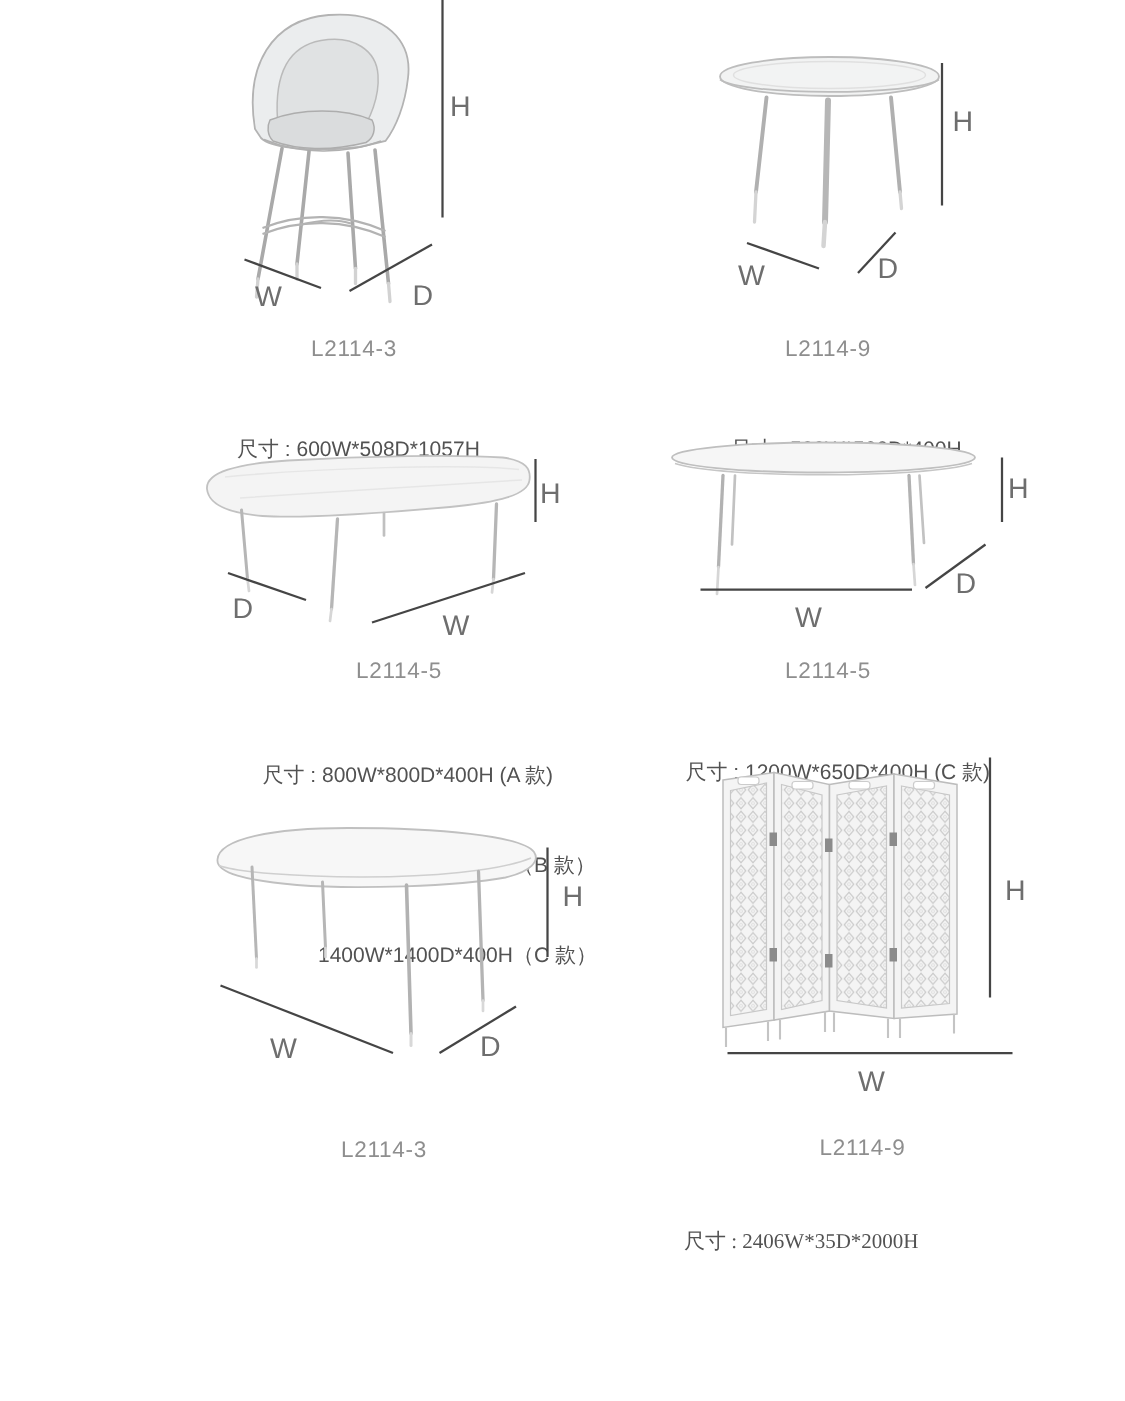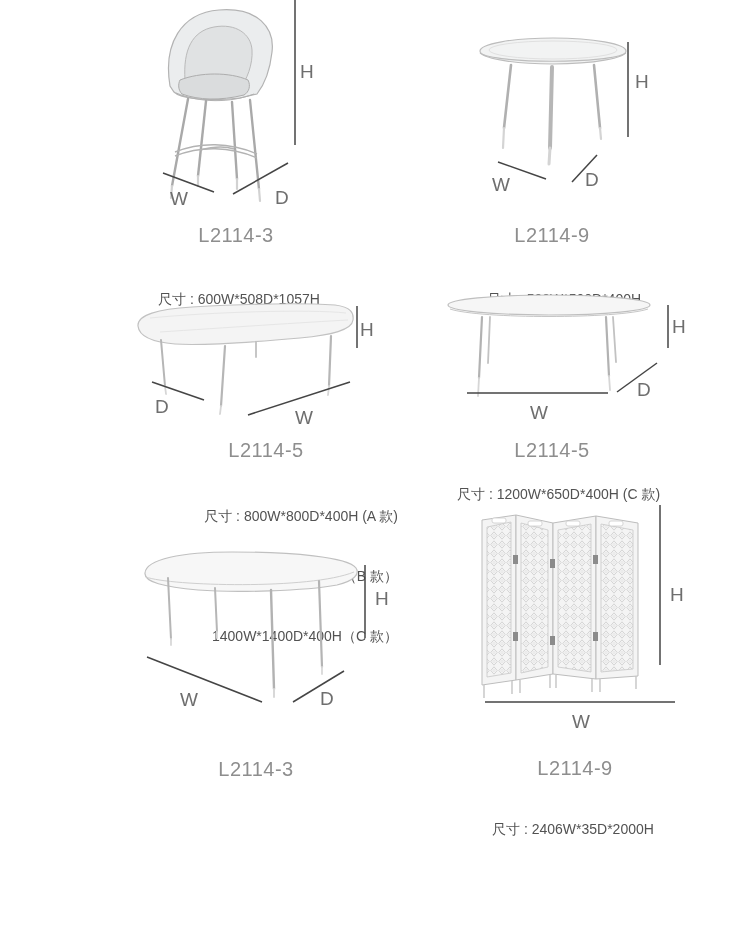--- a/index.html
+++ b/index.html
@@ -6,25 +6,25 @@
   .page{
     position:relative;width:750px;height:934px;background:#ffffff;overflow:hidden;
     font-family:"Liberation Sans","DejaVu Sans",sans-serif;
   }
   .sketch{position:absolute;}
   .dim-label{
     position:absolute;font-size:19px;color:#6e6e6e;line-height:22px;
     font-family:"Liberation Sans",sans-serif;
   }
   .title{
-    position:absolute;transform:translateX(-50%);font-size:20px;color:#8e8e8e;
+    position:absolute;transform:translateX(-50%);font-size:15px;color:#8e8e8e;
     letter-spacing:0.5px;white-space:nowrap;
   }
   .dims{
-    position:absolute;font-size:14px;color:#525252;white-space:pre;text-align:right;
+    position:absolute;font-size:14px;color:#525252;white-space:pre;
   }
   .dims div{white-space:pre;}
   .indent37{padding-left:37px;}
   .indent34{padding-left:34px;}
 </style>
 </head>
 <body>
 
 <div class="page">
 
@@ -140,21 +140,21 @@
     <g stroke="#454545" stroke-width="1.5">
       <line x1="228" y1="20" x2="228" y2="63"></line>
       <line x1="177" y1="107" x2="217" y2="78"></line>
       <line x1="27" y1="108" x2="168" y2="108"></line>
     </g>
   </svg>
   <span class="dim-label" style="left:672px;top:316px;">H</span>
   <span class="dim-label" style="left:637px;top:379px;">D</span>
   <span class="dim-label" style="left:530px;top:402px;">W</span>
   <div class="title" style="left:552px;top:439px;">L2114-5</div>
-  <div class="dims" style="left:457px;top:444px;line-height:20px;">
+  <div class="dims" style="left:457px;top:464px;line-height:20px;">
     <div>尺寸 : 1200W*650D*400H (C 款)</div>
   </div>
 
   <svg class="sketch" style="left:120px;top:540px;" width="280" height="200" viewBox="0 0 280 200">
     <g>
       <path d="M25,33 C26,19 62,12 112,12 C172,12 228,17 236,28 C240,34 234,41 217,45 C185,51 115,53 78,50 C44,47 24,42 25,33 Z" fill="#f7f7f7" stroke="#c0c0c0" stroke-width="1.2"></path>
       <path d="M26,37 C50,46 190,50 234,32" fill="none" stroke="#cfcfcf" stroke-width="1"></path>
       <g stroke-linecap="round">
         <line x1="48" y1="38" x2="51" y2="99" stroke="#b6b6b6" stroke-width="2"></line>
         <line x1="51" y1="99" x2="51" y2="105" stroke="#d8d8d8" stroke-width="1.8"></line>
@@ -227,17 +227,17 @@
       </g>
     </g>
     <g stroke="#454545" stroke-width="1.5">
       <line x1="210" y1="10" x2="210" y2="170"></line>
       <line x1="35" y1="207" x2="225" y2="207"></line>
     </g>
   </svg>
   <span class="dim-label" style="left:670px;top:584px;">H</span>
   <span class="dim-label" style="left:572px;top:711px;">W</span>
   <div class="title" style="left:575px;top:757px;">L2114-9</div>
-  <div class="dims" style="left:492px;top:779px;line-height:20px;">
+  <div class="dims" style="left:456px;top:779px;line-height:20px;font-family:Liberation Serif, serif;">
     <div>尺寸 : 2406W*35D*2000H</div>
   </div>
 
 </div>
 
 </body></html>

